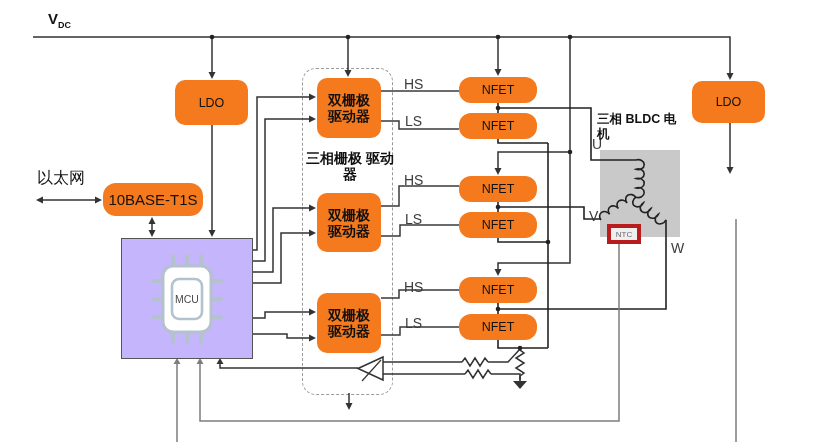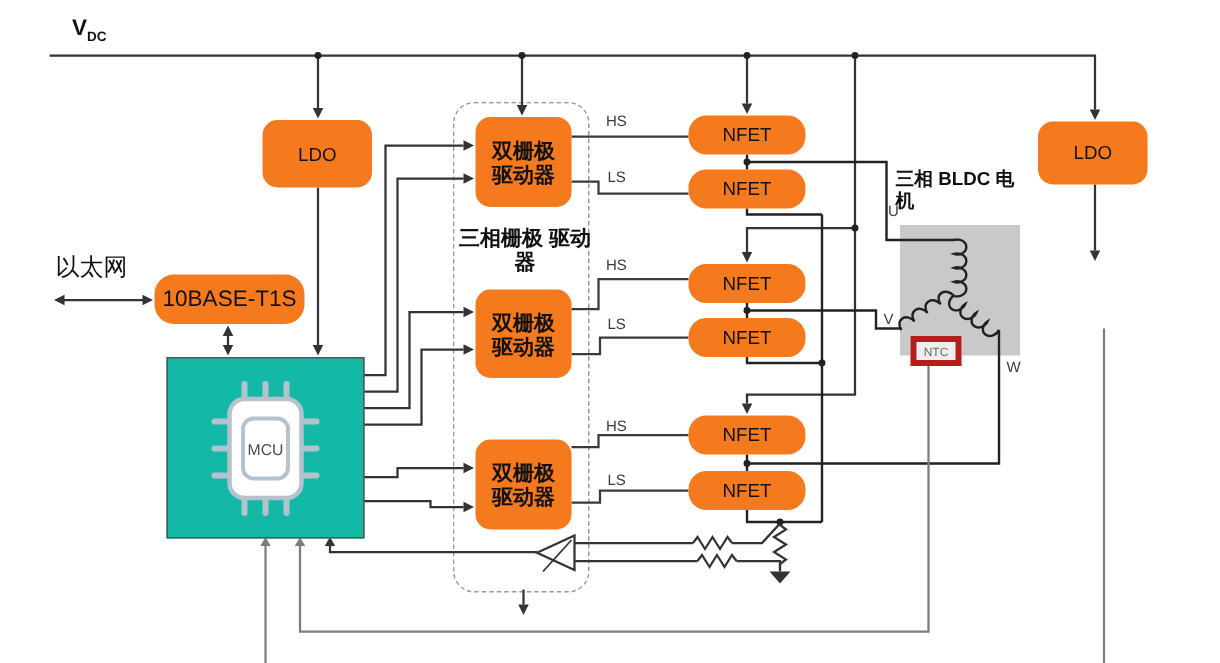--- a/index.html
+++ b/index.html
@@ -7,30 +7,30 @@
     position:relative;width:813px;height:442px;background:#ffffff;overflow:hidden;
     font-family:"Liberation Sans","DejaVu Sans",sans-serif;color:#111;
   }
   .abs{position:absolute;}
   .blk{
     position:absolute;background:#F5791D;border-radius:10px;
     display:flex;align-items:center;justify-content:center;text-align:center;
     color:#121212;z-index:3;
   }
   .blk .ln{display:block;}
-  .small-lbl{position:absolute;font-size:10px;color:#3c3c3c;z-index:4;}
+  .small-lbl{position:absolute;font-size:14px;color:#3c3c3c;z-index:4;}
   .cjk{font-weight:600;}
   .wire-svg{position:absolute;left:0;top:0;z-index:2;}
   .under{z-index:1;}
   #motor-box{position:absolute;background:#C9C9C9;z-index:1;}
   #ntc-box{position:absolute;background:#efefef;border:4px solid #b91c1c;z-index:3;
     font-size:8px;color:#6a6a6a;display:flex;align-items:center;justify-content:center;}
   #dashed-box{position:absolute;border:1.6px dashed #9a9a9a;border-radius:14px;z-index:1;}
-  #mcu-box{position:absolute;background:#14b8a6;border:1.4px solid #555;z-index:3;
-    display:flex;align-items:center;justify-content:center;}
+  #mcu-box{position:absolute;background:#c4b5fd;border:1.4px solid #555;z-index:3;
+    display:flex;align-items:center;justify-content:center;margin-left:10px;}
   #vdc-label{position:absolute;font-size:15px;font-weight:600;z-index:4;}
   #vdc-label sub{font-size:9px;font-weight:600;}
   .center2{line-height:16px;font-size:14px;}
 </style>
 </head>
 <body>
 
 <div id="canvas">
 
   <div id="motor-box" class="under" style="left:600px;top:150px;width:80px;height:87px;"></div>

